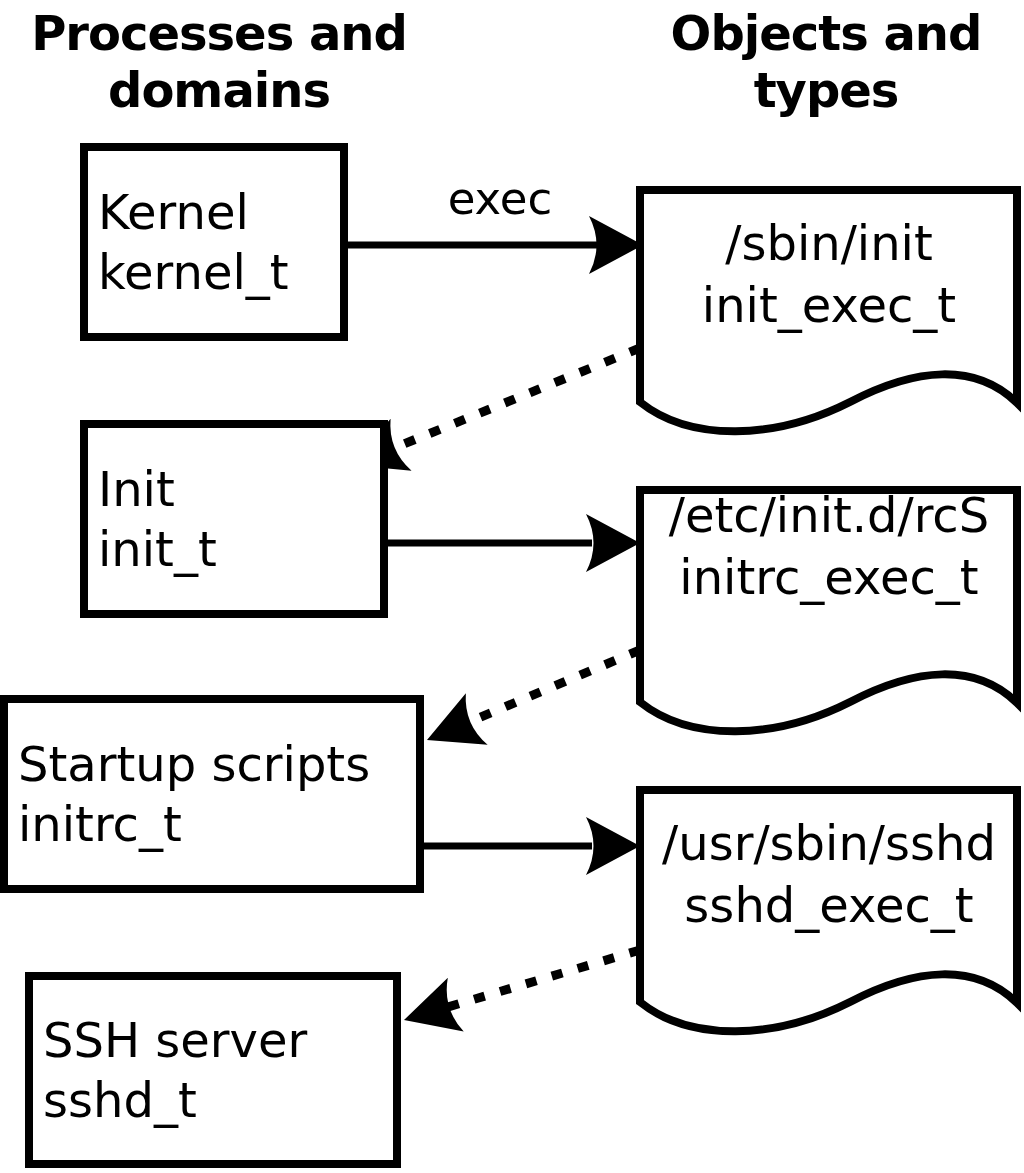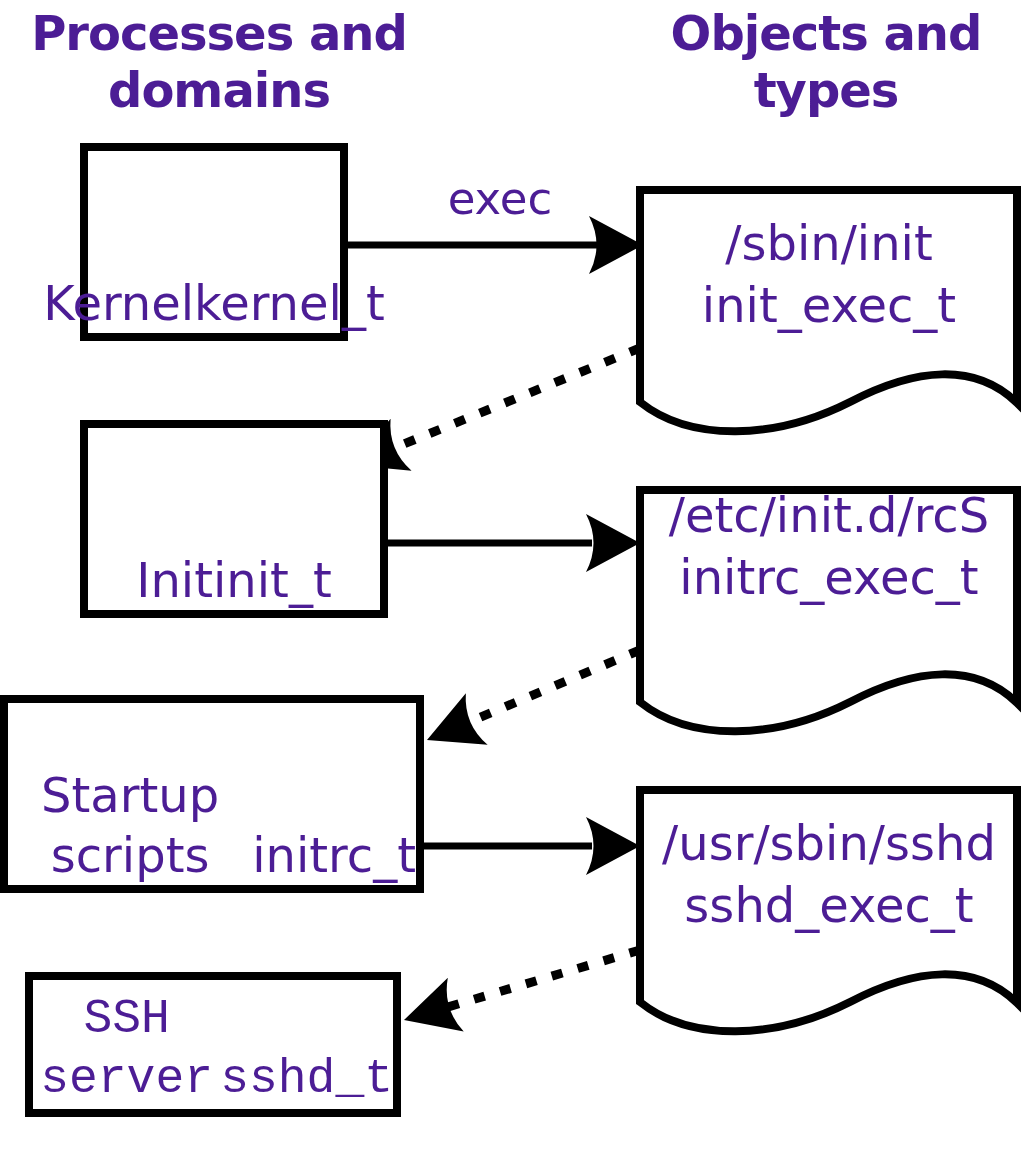--- a/index.html
+++ b/index.html
@@ -7,21 +7,21 @@
     padding: 0;
     background: #ffffff;
   }
   .canvas {
     position: relative;
     width: 1024px;
     height: 1173px;
     background: #ffffff;
     overflow: hidden;
     font-family: "DejaVu Sans", "Liberation Sans", sans-serif;
-    color: #4c1d95;
+    color: #000000;
   }
   .layer-svg {
     position: absolute;
     left: 0; top: 0;
     width: 1024px;
     height: 1173px;
     z-index: 1;
   }
   .hdr {
     position: absolute;
@@ -34,31 +34,32 @@
   }
   .hdr-left  { left: 19px;  top: 5px; width: 400px; }
   .hdr-right { left: 626px; top: 5px; width: 400px; }
   .pbox {
     position: absolute;
     z-index: 2;
     box-sizing: border-box;
     border: 8px solid #000000;
     background: #ffffff;
     display: flex;
-    flex-direction: row;
-    align-items: flex-end;
+    flex-direction: column;
+    align-items: flex-start;
     justify-content: center;
     text-align: center;
     font-size: 48px;
     line-height: 60px;
+    padding-left: 10px;
   }
   .pbox-1 { left: 80px; top: 143px; width: 268px; height: 198px; }
   .pbox-2 { left: 80px; top: 420px; width: 308px; height: 198px; }
   .pbox-3 { left: 0px;  top: 695px; width: 424px; height: 198px; }
-  .pbox-4 { left: 25px; top: 972px; width: 376px; height: 145px; font-family: Liberation Mono, monospace; }
+  .pbox-4 { left: 25px; top: 972px; width: 376px; height: 196px; }
   .doctext {
     position: absolute;
     z-index: 2;
     left: 640px;
     width: 378px;
     text-align: center;
     font-size: 48px;
     line-height: 62px;
   }
   .doctext-1 { top: 212px; }

